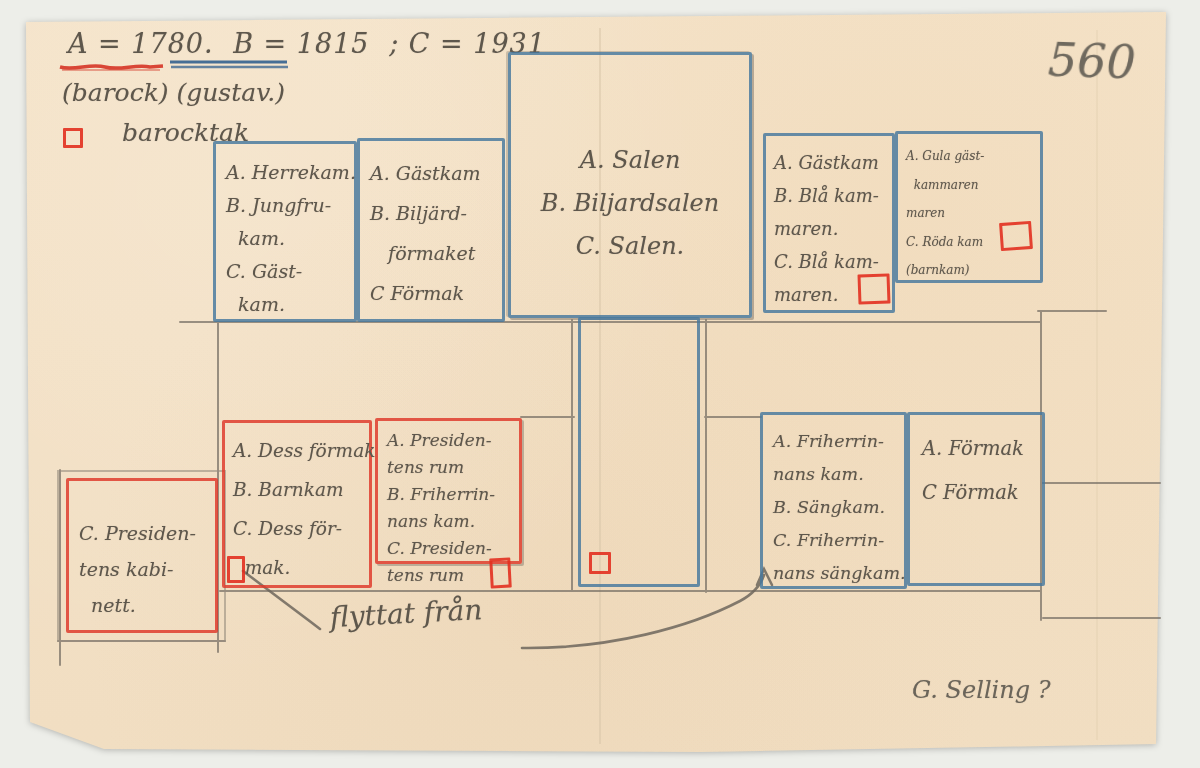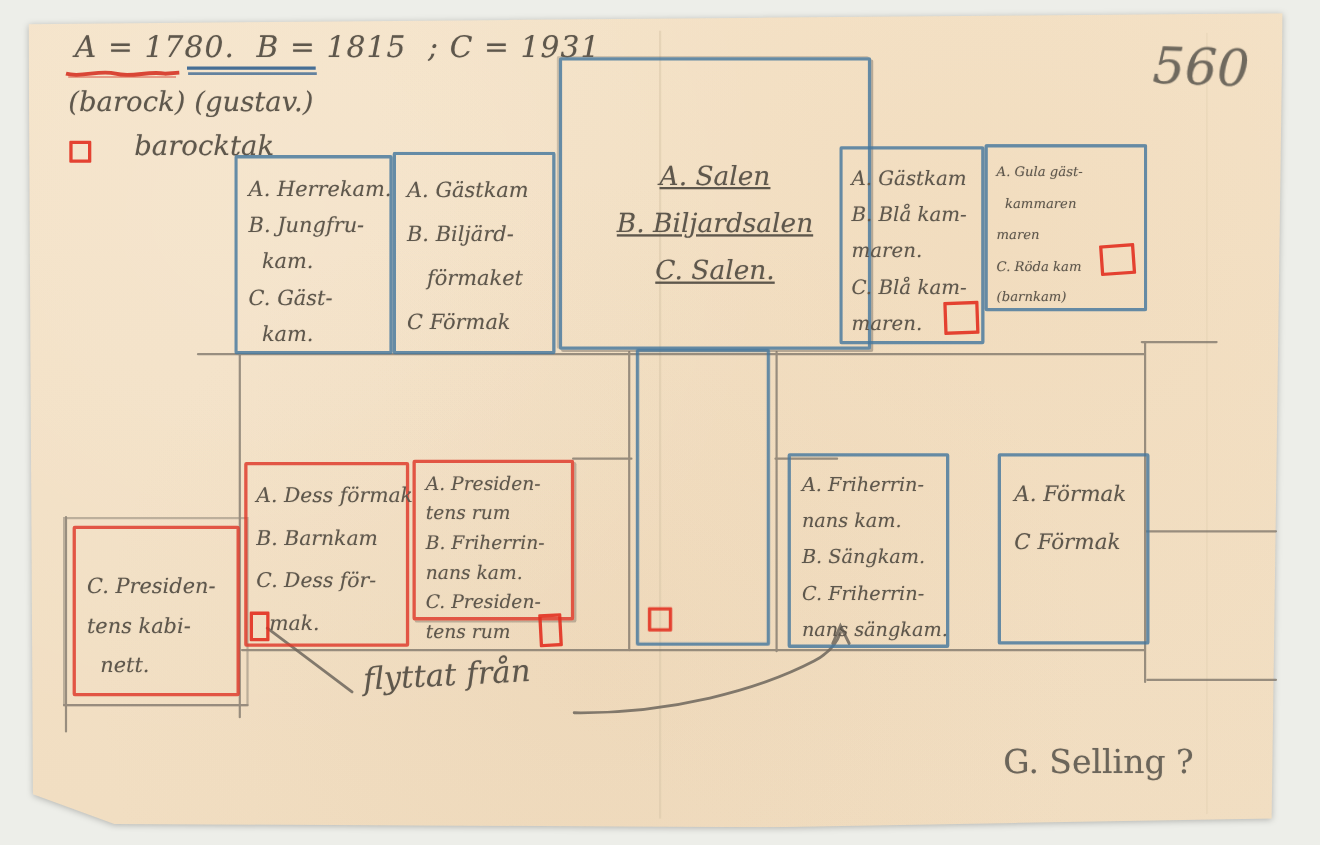--- a/index.html
+++ b/index.html
@@ -18,44 +18,44 @@
   }
   .hand{font-style:italic;color:#5e574c;text-shadow:0 0 1px rgba(94,87,76,.35);}
   .room{position:absolute;box-sizing:border-box;}
   .room.blue{border:3px solid rgba(70,119,157,.82);border-radius:2px;}
   .room.red{border:3px solid rgba(222,55,40,.82);border-radius:2px;}
   .room .ln{white-space:pre;}
   .marker{position:absolute;box-sizing:border-box;border:3px solid rgba(226,48,32,.9);background:transparent;border-radius:1px;}
   
   #r1{left:213px;top:141px;width:144px;height:181px;padding:12px 4px 0 10px;font-size:19px;line-height:33px;}
   #r2{left:357px;top:138px;width:148px;height:184px;padding:12px 2px 0 10px;font-size:19px;line-height:40px;}
-  #r3{left:508px;top:52px;width:284px;height:266px;padding-top:84px;font-size:24px;line-height:43px;text-align:center;
-      box-shadow:2px 2px 0 rgba(110,103,93,.45), -2px -1px 0 rgba(110,103,93,.30);text-decoration:underline;}
+  #r3{left:508px;top:52px;width:244px;height:266px;padding-top:84px;font-size:24px;line-height:43px;text-align:center;
+      box-shadow:2px 2px 0 rgba(110,103,93,.45), -2px -1px 0 rgba(110,103,93,.30);}
   #r4{left:763px;top:133px;width:132px;height:180px;padding:10px 2px 0 8px;font-size:18px;line-height:33px;}
   #r5{left:895px;top:131px;width:148px;height:152px;padding:8px 2px 12px 8px;font-size:12px;line-height:28.5px;}
   #corridor{left:578px;top:317px;width:122px;height:270px;}
   #r6{left:66px;top:478px;width:152px;height:155px;padding:34px 2px 0 10px;font-size:19px;line-height:36px;}
   #r7{left:222px;top:420px;width:150px;height:168px;padding:8px 0 0 8px;font-size:18.5px;line-height:39px;}
   #r8{left:375px;top:418px;width:147px;height:146px;padding:6px 0 0 9px;font-size:17px;line-height:27px;
       box-shadow:2px 2px 0 rgba(110,103,93,.40);}
-  #r9{left:716px;top:412px;width:147px;height:177px;padding:10px 0 0 10px;font-size:17.5px;line-height:33px;}
+  #r9{left:760px;top:412px;width:147px;height:177px;padding:10px 0 0 10px;font-size:17.5px;line-height:33px;}
   #r10{left:907px;top:412px;width:138px;height:174px;padding:12px 0 0 12px;font-size:19.5px;line-height:44px;}
   
   #hline1{position:absolute;left:68px;top:28px;font-size:27px;letter-spacing:1px;}
   #hline1 .seg{margin-right:10px;}
   #hline2{position:absolute;left:62px;top:78px;font-size:25px;}
   #legend-label{position:absolute;left:92px;top:118px;font-size:25px;margin-left:30px;}
   #m-legend{left:63px;top:128px;width:20px;height:20px;}
   #m-r4{left:858px;top:274px;width:32px;height:30px;transform:rotate(-2deg);}
   #m-r5{left:1000px;top:222px;width:32px;height:28px;transform:rotate(-4deg);}
   #m-corridor{left:589px;top:552px;width:22px;height:22px;}
   #m-r7{left:227px;top:556px;width:18px;height:27px;}
   #m-r8{left:490px;top:558px;width:21px;height:30px;transform:rotate(-3deg);}
   #flyttat{position:absolute;left:330px;top:597px;font-size:28px;transform:rotate(-3deg);}
-  #selling{position:absolute;left:912px;top:676px;font-size:30px;color:#6b655a;text-shadow:0 0 1px rgba(94,87,76,.35);}
+  #selling{position:absolute;left:912px;top:676px;font-size:24px;color:#6b655a;font-style:italic;text-shadow:0 0 1px rgba(94,87,76,.35);}
   #n560{position:absolute;left:1048px;top:34px;font-size:46px;color:#6f695e;font-style:italic;transform:rotate(2deg);text-shadow:0 0 1px rgba(94,87,76,.3);}
   svg{position:absolute;left:0;top:0;}
 </style>
 </head>
 <body>
 
 <div id="stage">
   <div id="paper-wrap">
     <div id="paper"></div>
   </div>

